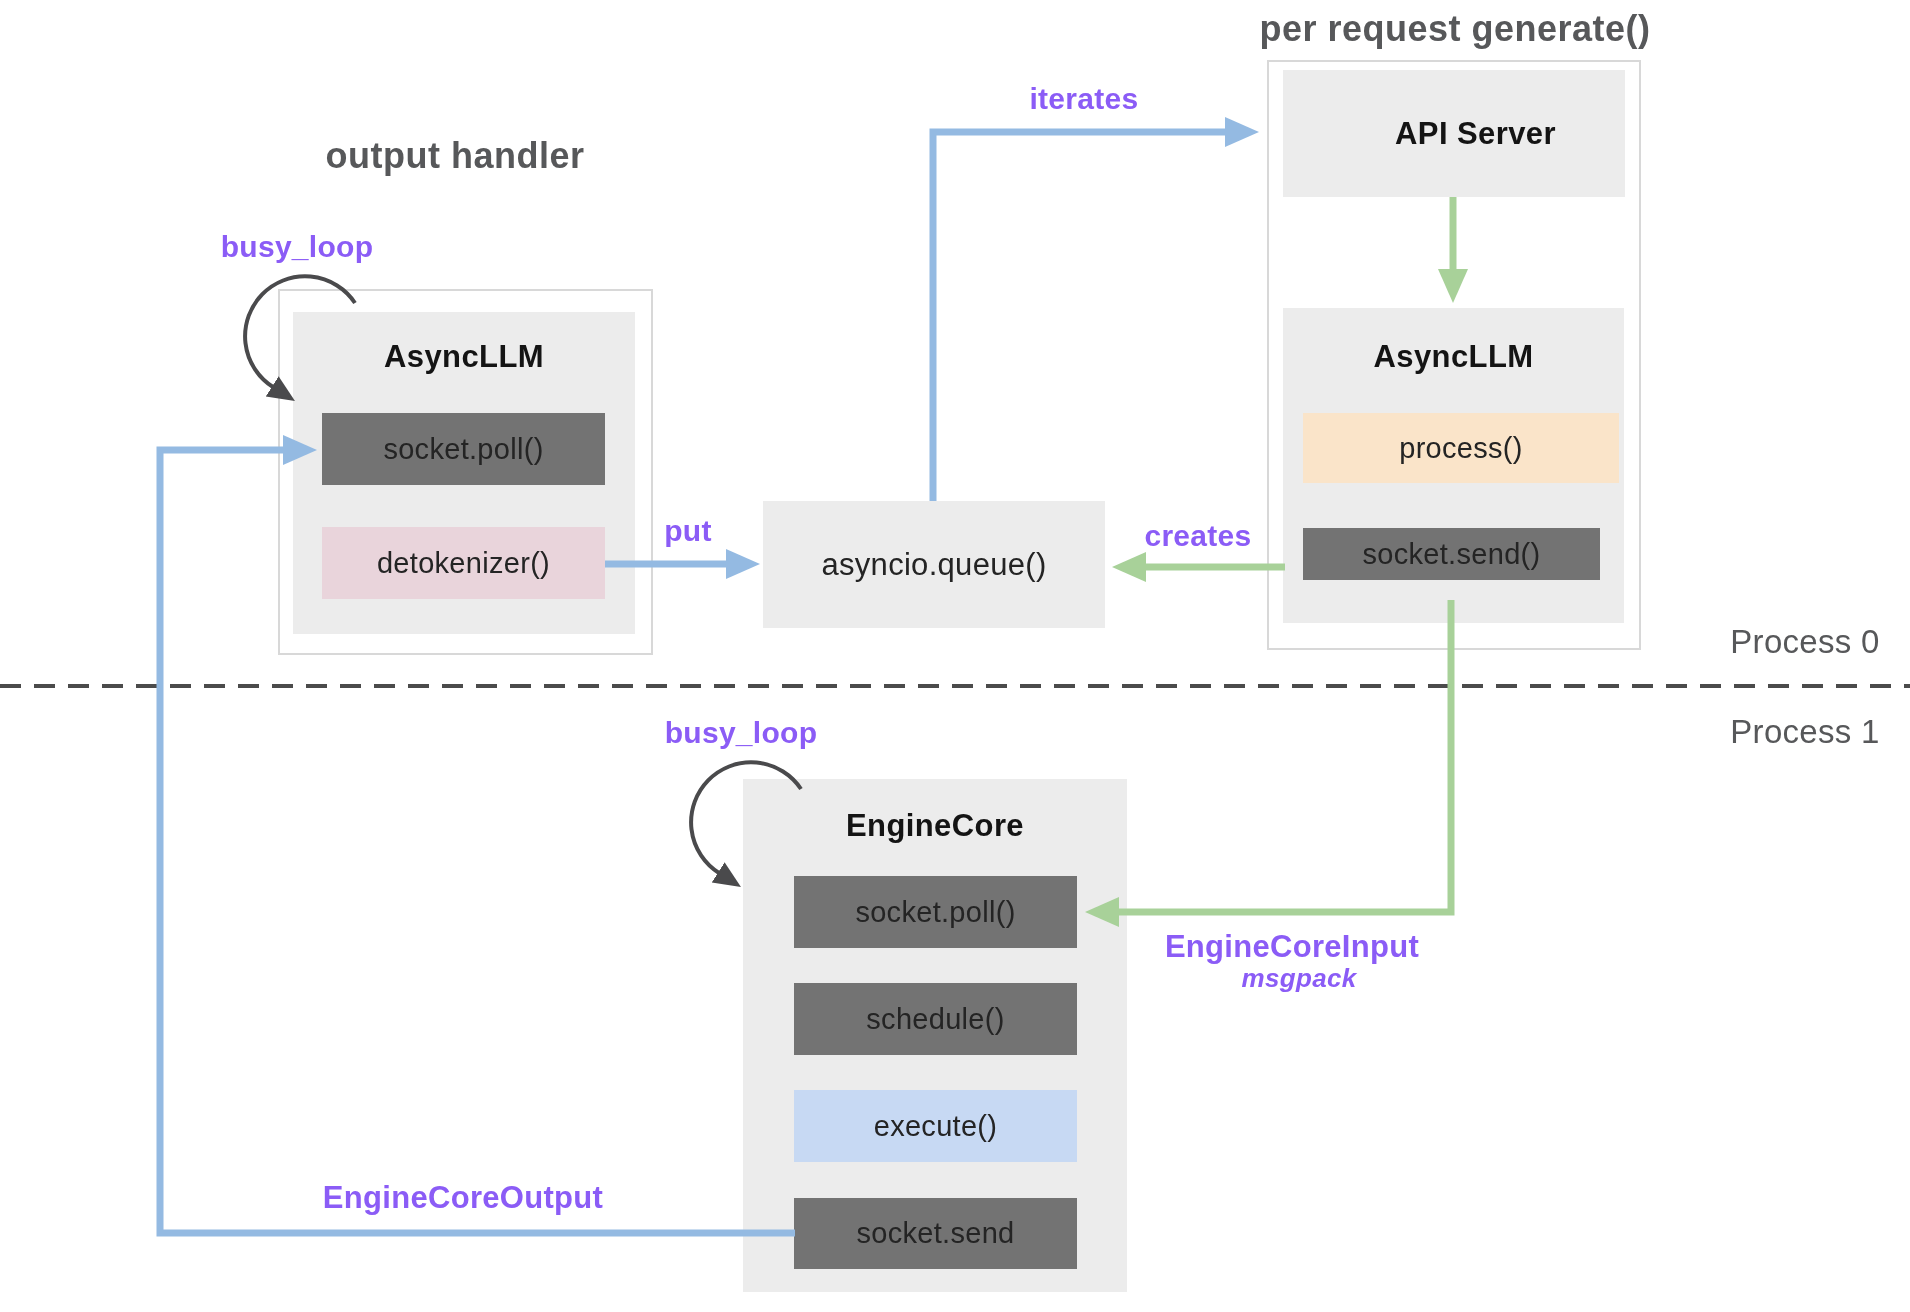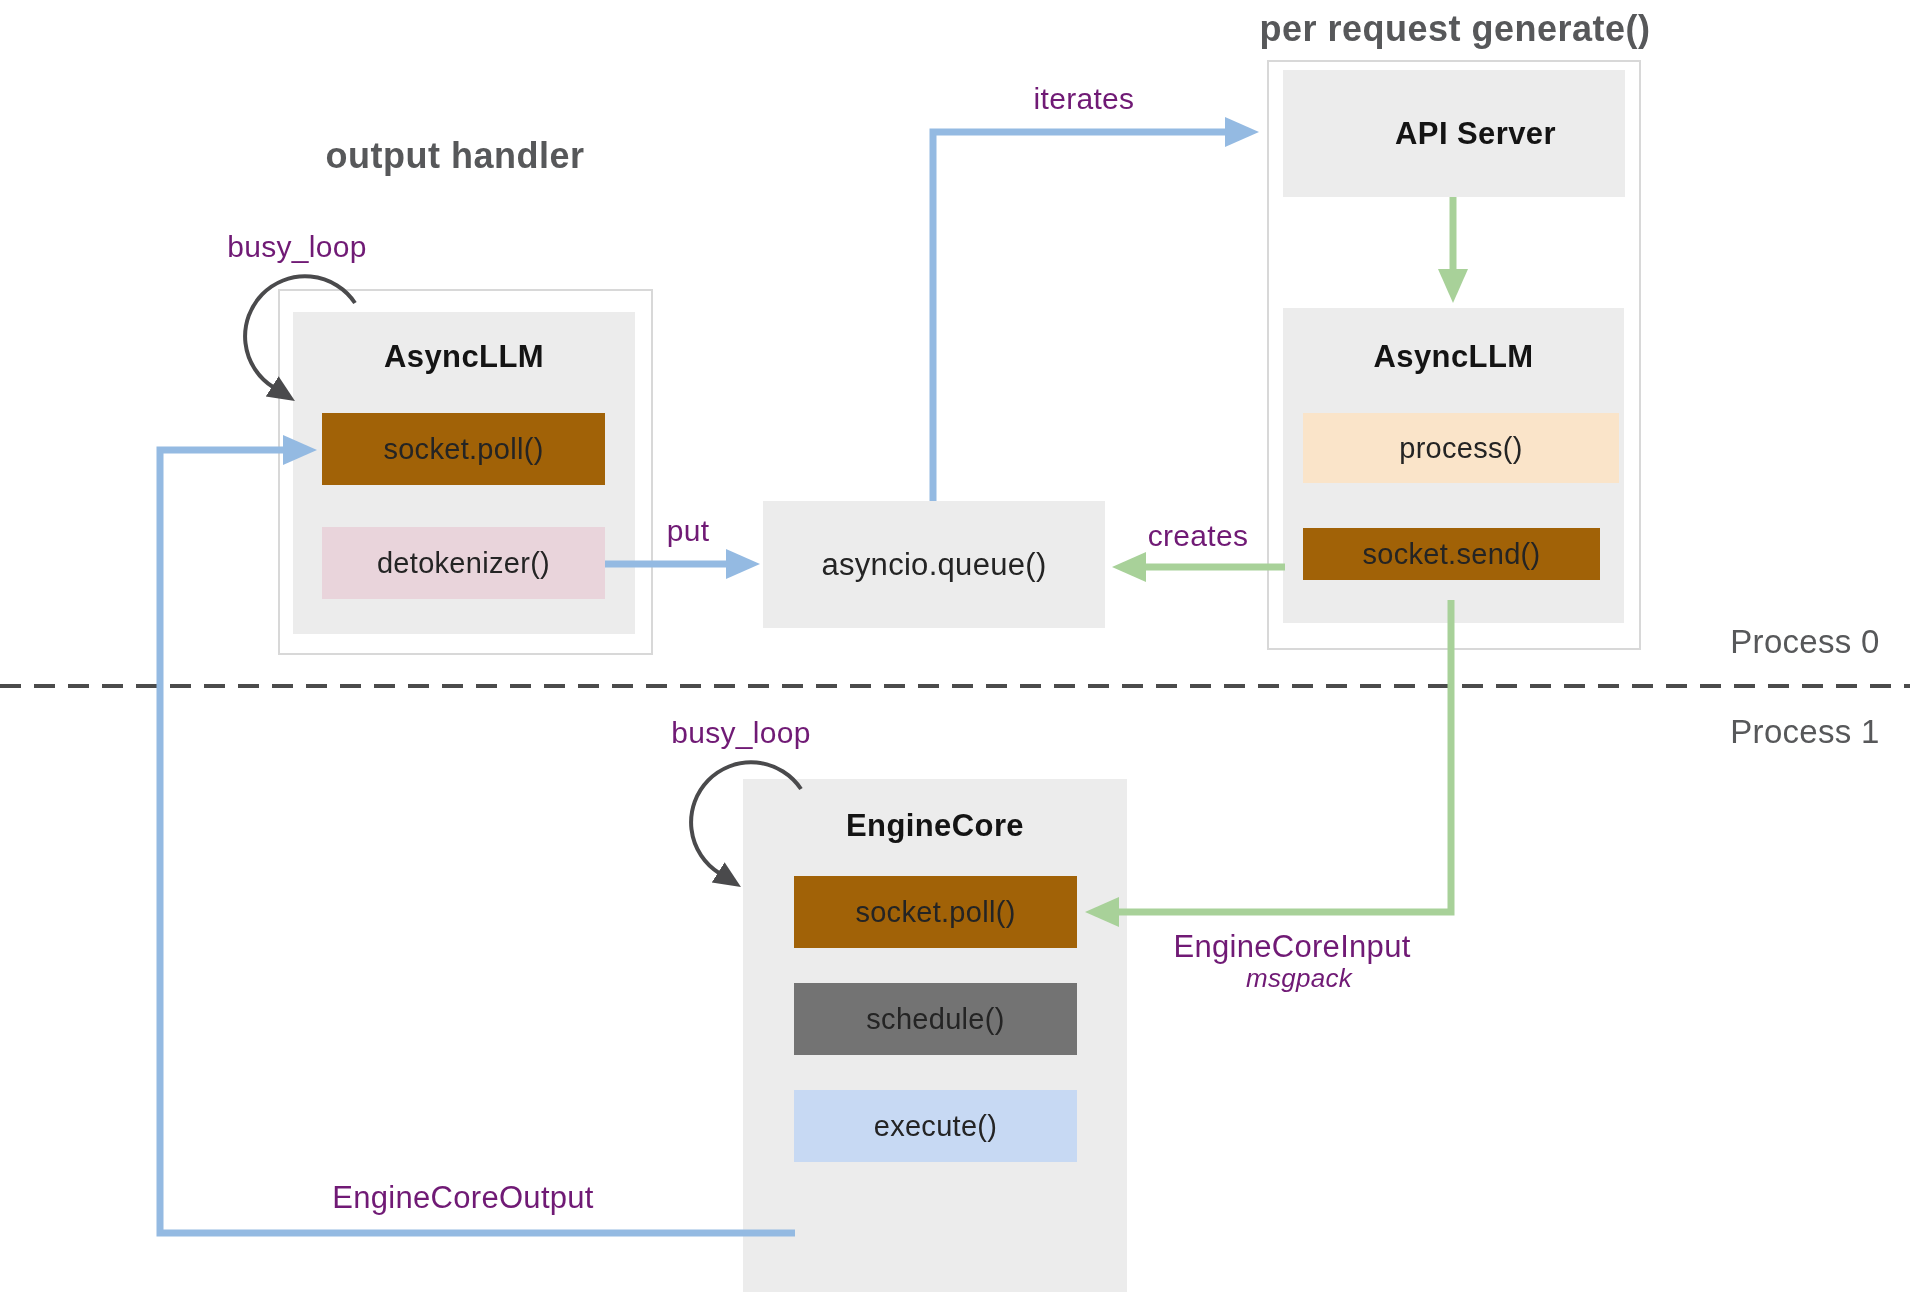--- a/index.html
+++ b/index.html
@@ -10,41 +10,41 @@
     font-family:"Liberation Sans", sans-serif;
     overflow:hidden;
   }
   .abs{position:absolute;}
   .center-origin{transform:translate(-50%,-50%);white-space:nowrap;}
 
   .section-title{
     font-size:36px;font-weight:700;color:#57585a;letter-spacing:.5px;
   }
   .edge-label{
-    font-size:30px;font-weight:400;color:#701a75;letter-spacing:.3px;
+    font-size:30px;font-weight:700;color:#8b5cf6;letter-spacing:.3px;
   }
   .edge-label.small-italic{font-size:26px;font-style:italic;}
   .process-label{
     font-size:33px;font-weight:400;color:#57585a;letter-spacing:.3px;
   }
 
   .outer-box{
     background:#ffffff;border:2px solid #d8d8d8;box-sizing:border-box;
   }
   .node-box{
     background:#ececec;box-sizing:border-box;
   }
   .node-title{
     font-size:31px;font-weight:700;color:#141414;text-align:center;letter-spacing:.4px;
   }
   .method-box{
     display:flex;align-items:center;justify-content:center;
     font-size:29px;color:#242424;letter-spacing:.3px;box-sizing:border-box;
   }
-  .c-yellow{background:#a16207;}
+  .c-yellow{background:#737373;}
   .c-pink{background:#e9d4db;}
   .c-orange{background:#fae4c9;}
   .c-green{background:#737373;}
   .c-blue{background:#c7d9f3;}
 
   .queue-box{
     display:flex;align-items:center;justify-content:center;
     font-size:31px;color:#242424;letter-spacing:.3px;
   }
   .api-box{
@@ -81,20 +81,21 @@
   </div>
   <div class="abs method-box c-orange" style="left:1303px;top:413px;width:316px;height:70px;">process()</div>
   <div class="abs method-box c-yellow" style="left:1303px;top:528px;width:297px;height:52px;">socket.send()</div>
 
   <div class="abs node-box" style="left:743px;top:779px;width:384px;height:513px;">
     <div class="node-title" style="padding-top:29px;">EngineCore</div>
   </div>
   <div class="abs method-box c-yellow" style="left:794px;top:876px;width:283px;height:72px;">socket.poll()</div>
   <div class="abs method-box c-green" style="left:794px;top:983px;width:283px;height:72px;">schedule()</div>
   <div class="abs method-box c-blue" style="left:794px;top:1090px;width:283px;height:72px;">execute()</div>
+  <div class="abs method-box c-yellow" style="left:794px;top:1198px;width:283px;height:71px;">socket.send</div>
 
   <div class="abs center-origin edge-label" style="left:297px;top:247px;">busy_loop</div>
   <div class="abs center-origin edge-label" style="left:741px;top:733px;">busy_loop</div>
   <div class="abs center-origin edge-label" style="left:1084px;top:99px;">iterates</div>
   <div class="abs center-origin edge-label" style="left:688px;top:531px;">put</div>
   <div class="abs center-origin edge-label" style="left:1198px;top:536px;">creates</div>
   <div class="abs center-origin edge-label" style="left:1292px;top:947px;font-size:31px;">EngineCoreInput</div>
   <div class="abs center-origin edge-label small-italic" style="left:1299px;top:978px;">msgpack</div>
   <div class="abs center-origin edge-label" style="left:463px;top:1198px;font-size:31px;">EngineCoreOutput</div>
 

